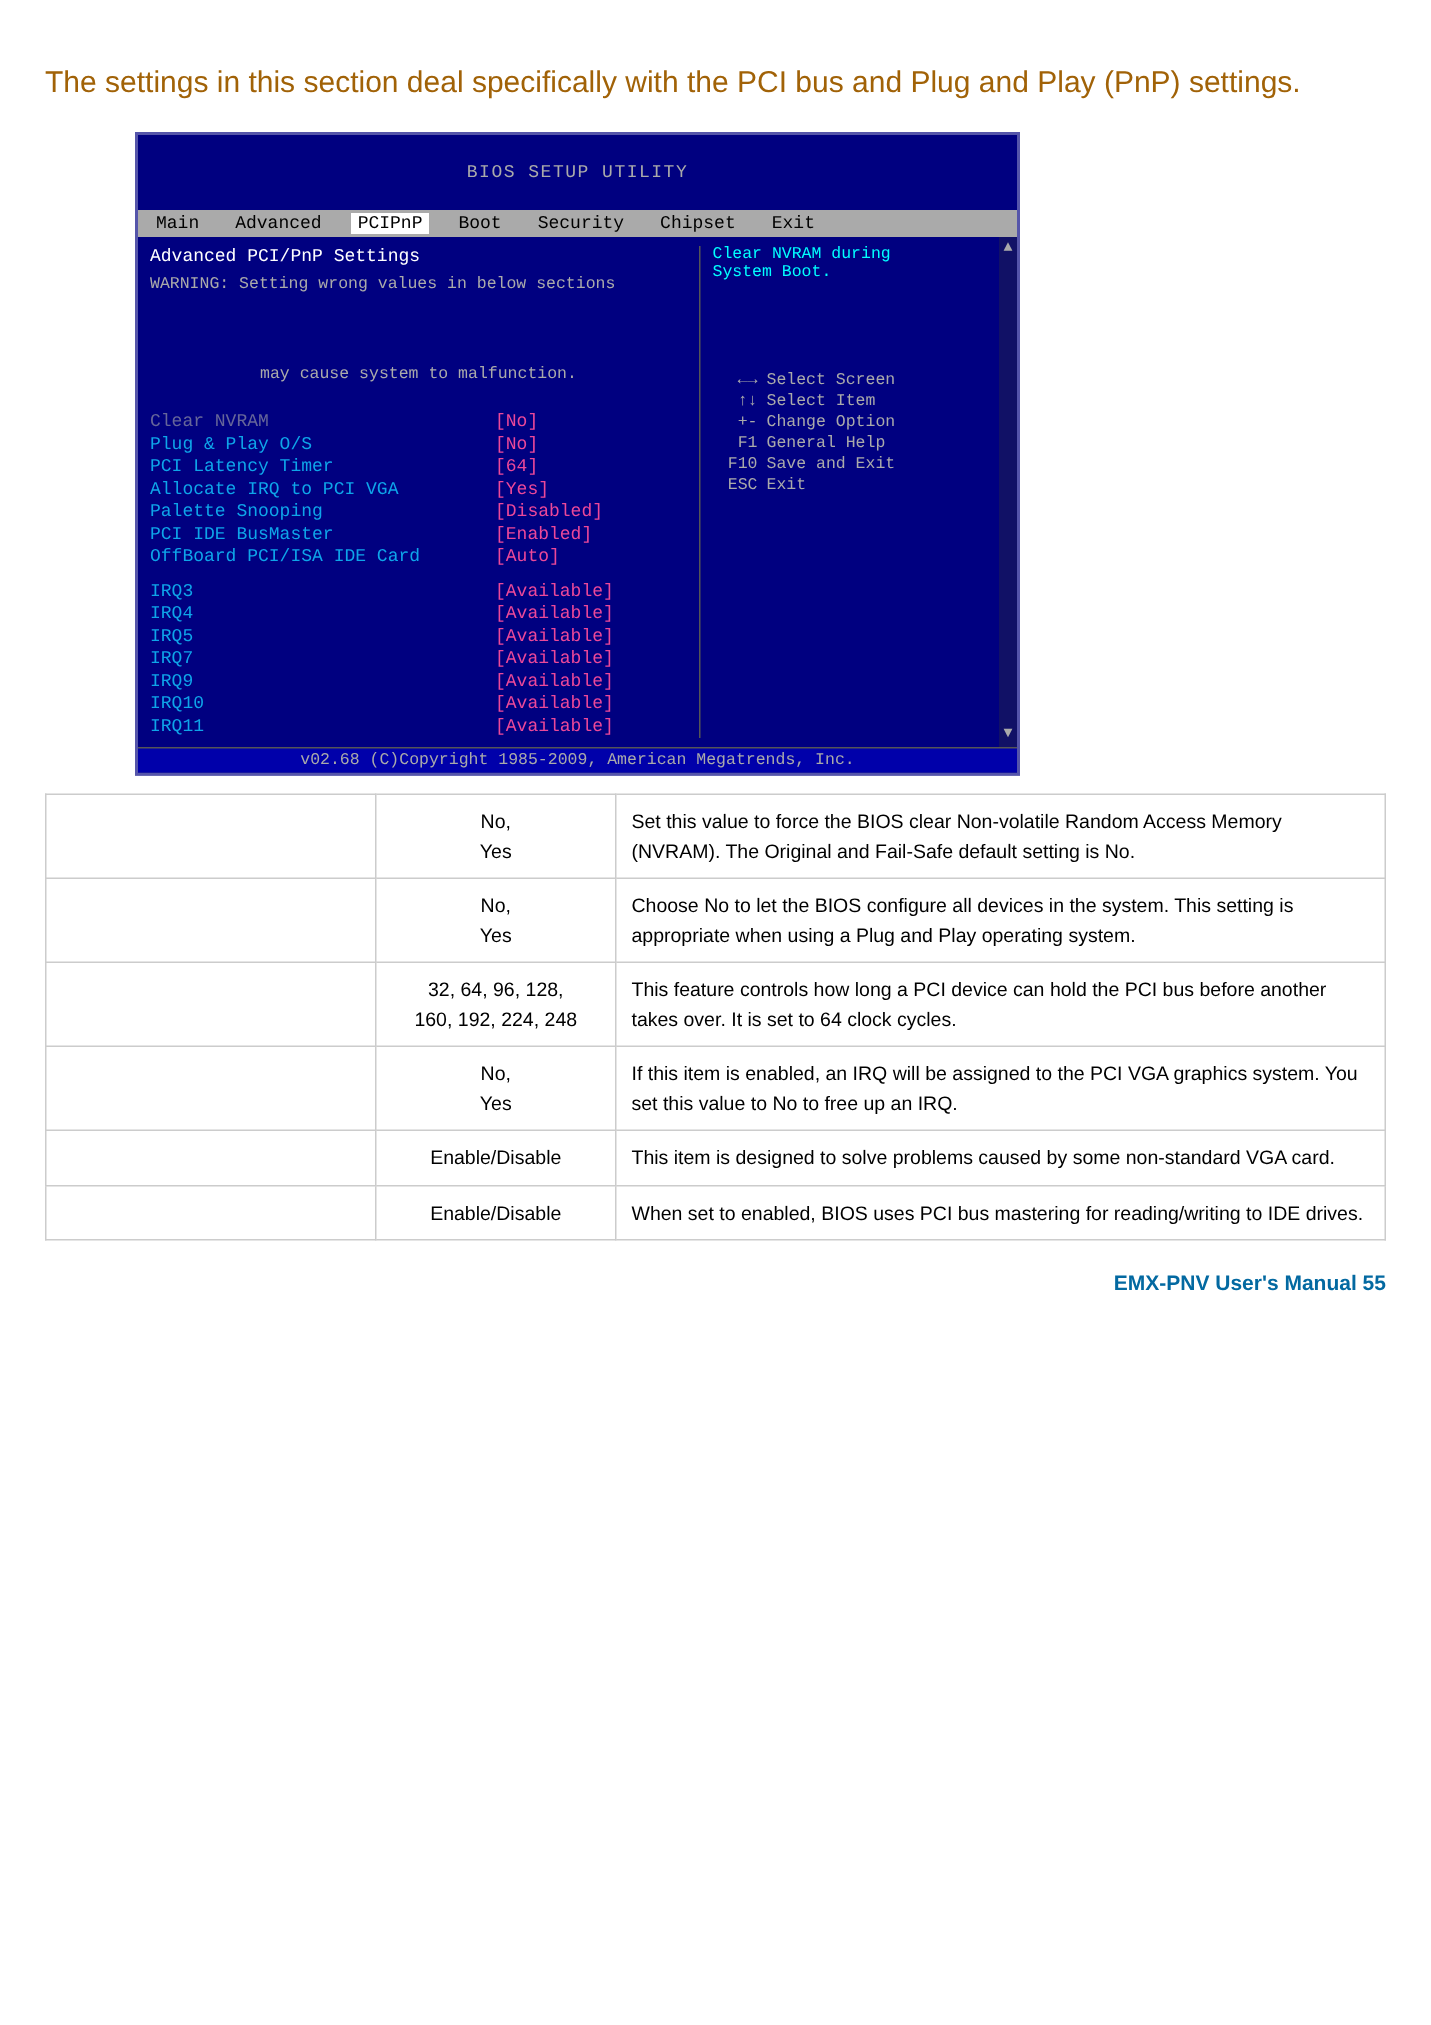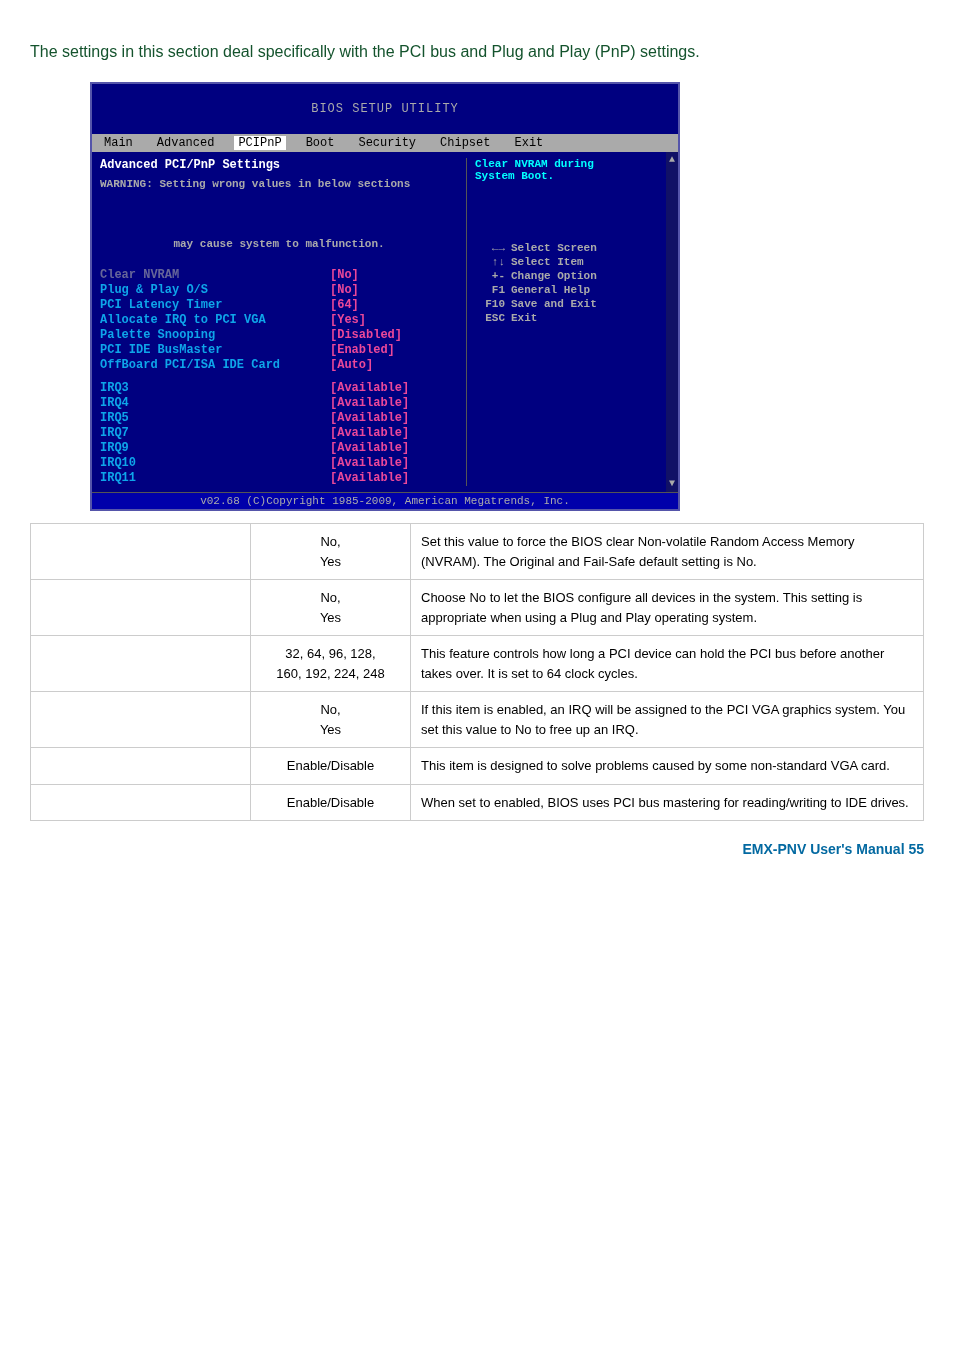--- a/index.html
+++ b/index.html
@@ -7,24 +7,24 @@
       width: 954px;
       min-height: 1350px;
       background: #ffffff;
       font-family: Arial, sans-serif;
       font-size: 14px;
       color: #000;
       padding: 40px 30px 30px 30px;
     }
 
     .intro-text {
-      font-size: 16px;
+      font-size: 20px;
       line-height: 1.5;
       margin-bottom: 18px;
-      color: #14532d;
+      color: #a16207;
     }
 
     
     .bios-container {
       width: 590px;
       margin: 0 auto 0 60px;
       border: 2px solid #5555aa;
       background: #000080;
       color: #aaaaaa;
       font-family: 'Courier New', Courier, monospace;
@@ -194,21 +194,20 @@
       margin-top: 20px;
       font-weight: bold;
     }
 
     .bios-content-wrapper {
       display: flex;
     }
 
     .bios-content-main-col {
       flex: 1;
-      font-weight: bold;
     }
 
     .bios-content-scroll-col {
       width: 12px;
       background: #111166;
       display: flex;
       flex-direction: column;
       justify-content: space-between;
       align-items: center;
       padding: 2px 0;

